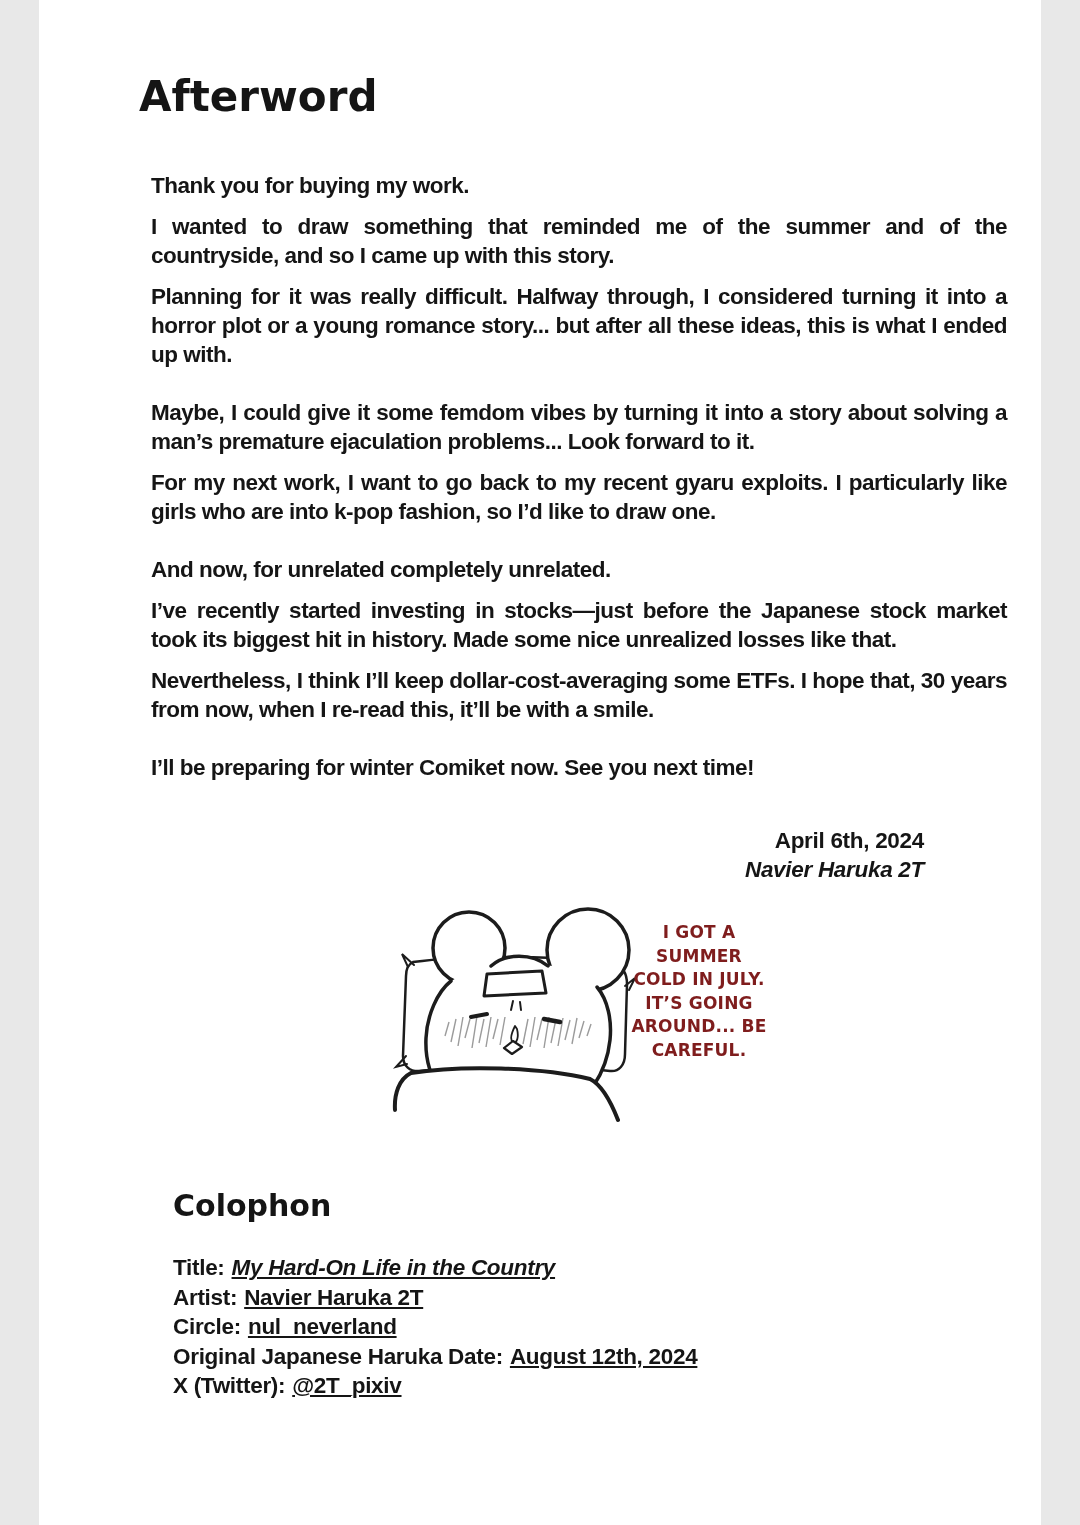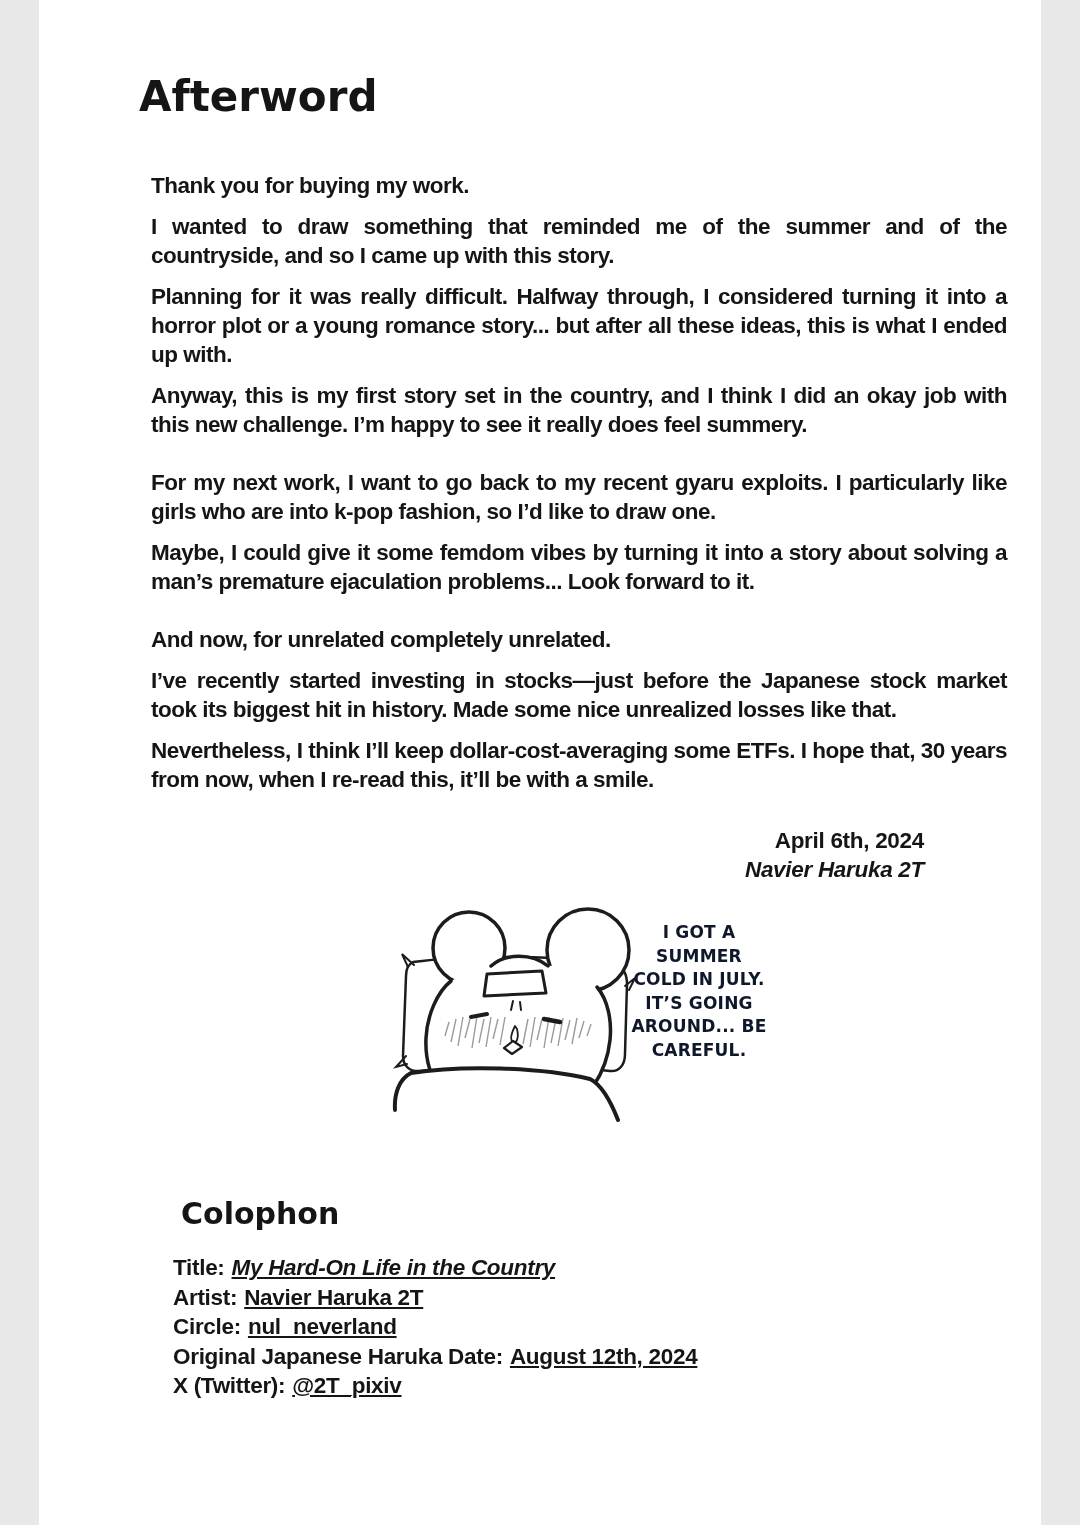--- a/index.html
+++ b/index.html
@@ -26,26 +26,26 @@
   .para{margin:12px;text-align:justify;}
   .signature{
     position:absolute;right:117px;top:826px;
     text-align:right;font-size:22.5px;font-weight:700;line-height:29px;letter-spacing:-0.3px;
   }
   .italic{font-style:italic;}
   .illustration{position:absolute;left:350px;top:888px;}
   .caption{
     position:absolute;left:584px;top:921px;width:152px;
     text-align:center;font-size:17px;line-height:23.5px;font-weight:700;
-    letter-spacing:0.2px;color:#0f172a;
+    letter-spacing:0.2px;color:#7f1d1d;
     font-family:"DejaVu Sans","Liberation Sans",sans-serif;
   }
   .cap-line{white-space:nowrap;}
   .colophon-heading{
-    position:absolute;left:134px;top:1189px;margin:8px;
+    position:absolute;left:134px;top:1189px;margin:0;
     font-size:30px;font-weight:700;line-height:1.1;
     font-family:"DejaVu Sans","Liberation Sans",sans-serif;
   }
   .colophon-entries{
     position:absolute;left:134px;top:1253px;width:850px;
     font-size:22.5px;line-height:29.5px;font-weight:700;letter-spacing:-0.3px;
   }
   .entry .value{margin-left:7px;text-decoration:underline;}
 </style>
 </head>
@@ -53,30 +53,32 @@
 
 <main class="page" style="background: rgb(255, 255, 255); color: rgb(21, 21, 21);">
 
   <h1 class="page-title">Afterword</h1>
 
   <section class="body-text">
       <div class="group">
         <p class="para">Thank you for buying my work.</p>
         <p class="para">I wanted to draw something that reminded me of the summer and of the countryside, and so I came up with this story.</p>
         <p class="para">Planning for it was really difficult. Halfway through, I considered turning it into a horror plot or a young romance story... but after all these ideas, this is what I ended up with.</p>
-        <p class="para">Anyway, this is my first story set in the country, and I think I did an okay job with this new challenge. I’m happy to see it really does feel summery.</p>
       </div>
       <div class="group">
+        <p class="para">Maybe, I could give it some femdom vibes by turning it into a story about solving a man’s premature ejaculation problems... Look forward to it.</p>
         <p class="para">For my next work, I want to go back to my recent gyaru exploits. I particularly like girls who are into k-pop fashion, so I’d like to draw one.</p>
-        <p class="para">Maybe, I could give it some femdom vibes by turning it into a story about solving a man’s premature ejaculation problems... Look forward to it.</p>
       </div>
       <div class="group">
         <p class="para">And now, for unrelated completely unrelated.</p>
         <p class="para">I’ve recently started investing in stocks—just before the Japanese stock market took its biggest hit in history. Made some nice unrealized losses like that.</p>
         <p class="para">Nevertheless, I think I’ll keep dollar-cost-averaging some ETFs. I hope that, 30 years from now, when I re-read this, it’ll be with a smile.</p>
+      </div>
+      <div class="group">
+        <p class="para">I’ll be preparing for winter Comiket now. See you next time!</p>
       </div>
     </section>
 
   <div class="signature">
     <div>April 6th, 2024</div>
     <div class="italic">Navier Haruka 2T</div>
   </div>
 
   <svg class="illustration" width="260" height="245" viewBox="0 0 260 245" aria-hidden="true">
 

